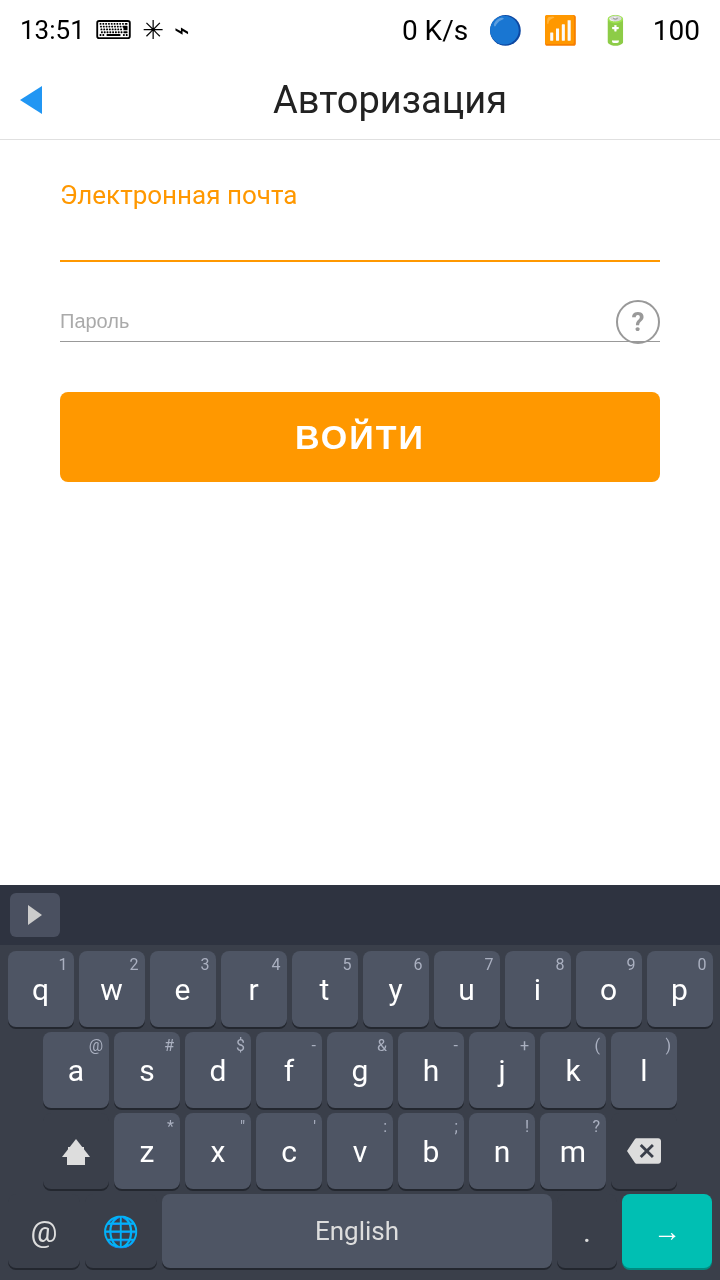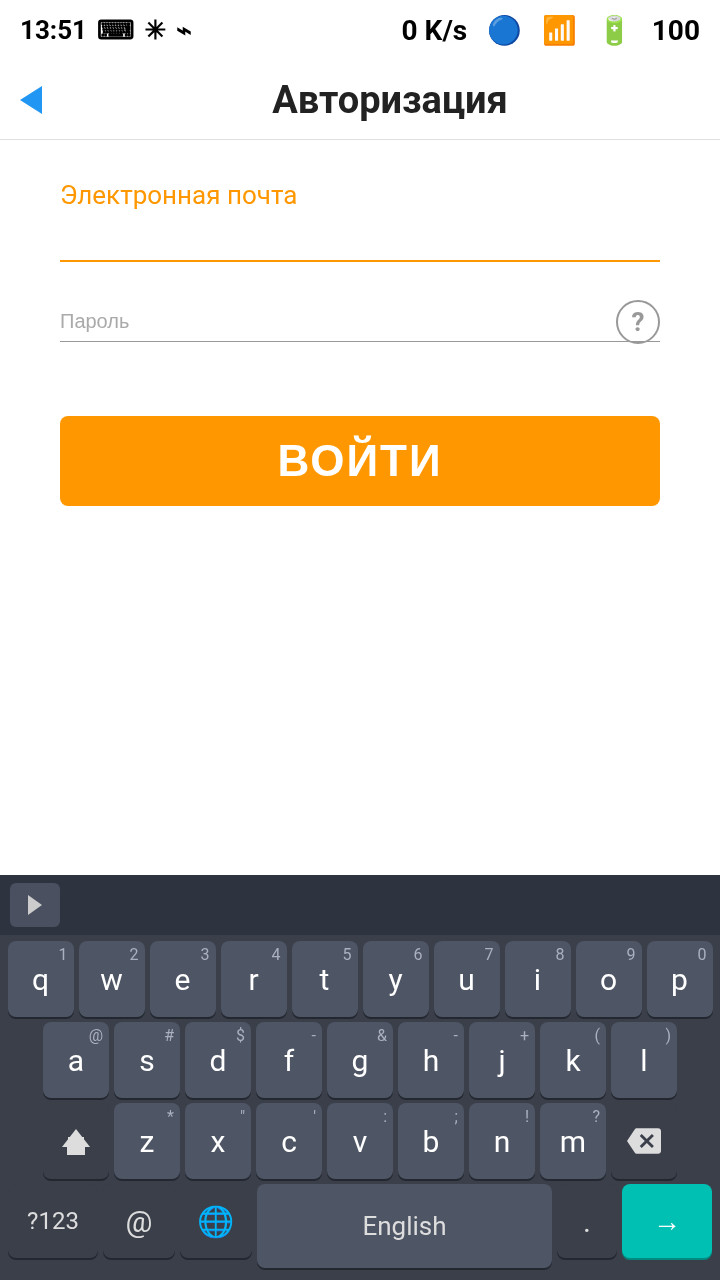--- a/index.html
+++ b/index.html
@@ -15,38 +15,38 @@
 
     
     .status-bar {
       height: 60px;
       background: #fff;
       display: flex;
       align-items: center;
       justify-content: space-between;
       padding: 0 20px;
       font-size: 26px;
-      font-weight: 700;
+      font-weight: 400;
     }
     .status-left { display: flex; align-items: center; gap: 10px; }
     .status-right { display: flex; align-items: center; gap: 20px; font-size: 28px; }
 
     
     .app-bar {
       height: 80px;
       background: #fff;
       display: flex;
       align-items: center;
       padding: 0 20px;
       border-bottom: 1px solid #e0e0e0;
       justify-content: space-between;
     }
     .app-bar-title {
       font-size: 38px;
-      font-weight: 700;
+      font-weight: 400;
       color: #222;
       flex: 1;
       text-align: center;
     }
     .back-btn {
       width: 60px;
       display: flex;
       align-items: center;
       justify-content: flex-start;
       cursor: pointer;
@@ -127,26 +127,25 @@
       cursor: pointer;
     }
 
     
     .login-btn {
       width: 100%;
       height: 90px;
       background: #FF9800;
       border: none;
       border-radius: 8px;
-      font-size: 44px;
+      font-size: 34px;
       font-weight: bold;
       color: #fff;
       letter-spacing: 2px;
       cursor: pointer;
-      margin-top: 24px;
     }
 
     
     .keyboard-area {
       position: absolute;
       bottom: 0;
       left: 0;
       width: 720px;
       background: #3a3f4a;
       padding-bottom: 4px;
@@ -293,21 +292,21 @@
       justify-content: center;
       cursor: pointer;
       color: #ddd;
       font-size: 30px;
       box-shadow: 0 2px 0 #23272f;
       flex-shrink: 0;
     }
     .key-space {
       background: #4e5564;
       border-radius: 8px;
-      height: 84px;
+      height: 74px;
       flex: 1;
       display: flex;
       align-items: center;
       justify-content: center;
       cursor: pointer;
       color: #ddd;
       font-size: 26px;
       box-shadow: 0 2px 0 #23272f;
     }
     .key-dot {
@@ -524,23 +523,20 @@
       <div class="key key-delete key-action">
         <div class="delete-icon">
           <svg viewBox="0 0 24 24">
               <path d="M22 3H7c-.69 0-1.23.35-1.59.88L0 12l5.41 8.11c.36.53.9.89 1.59.89h15c1.1 0 2-.9 2-2V5c0-1.1-.9-2-2-2zm-3 12.59L17.59 17 14 13.41 10.41 17 9 15.59 12.59 12 9 8.41 10.41 7 14 10.59 17.59 7 19 8.41 15.41 12 19 15.59z"></path>
             </svg>
         </div>
       </div>
     </div>
 
     <div class="bottom-key-row">
-      <div class="key-123">
-        <span>?123</span>
-      </div>
       <div class="key-at">
         <span>@</span>
       </div>
       <div class="key-globe">
         <span>🌐</span>
       </div>
       <div class="key-space">
         <span>English</span>
       </div>
       <div class="key-dot">

